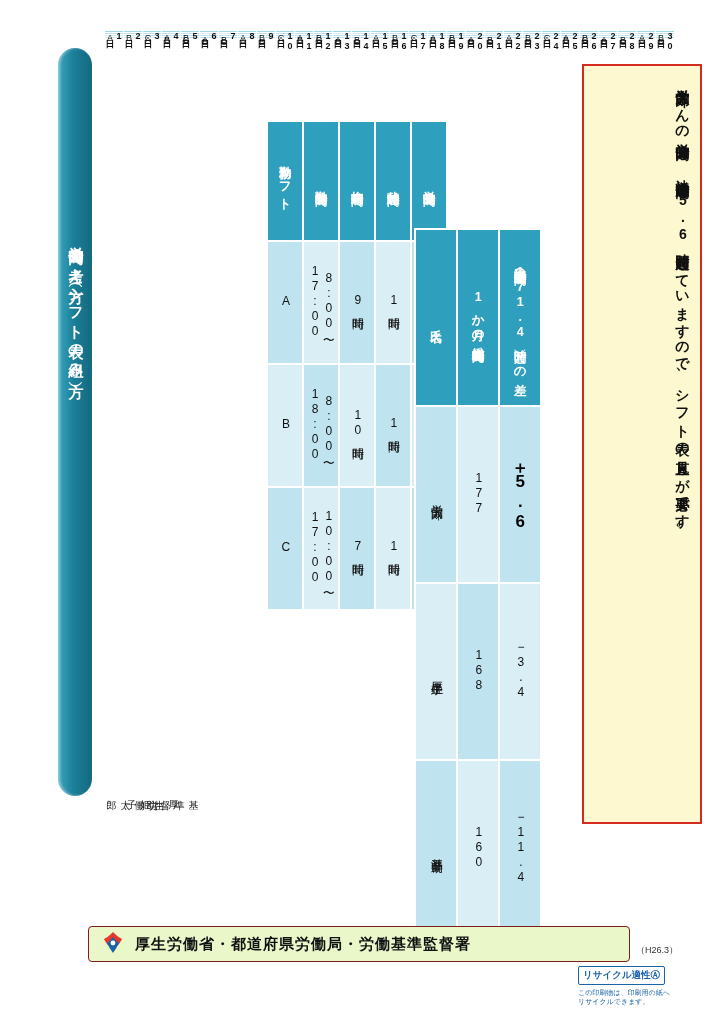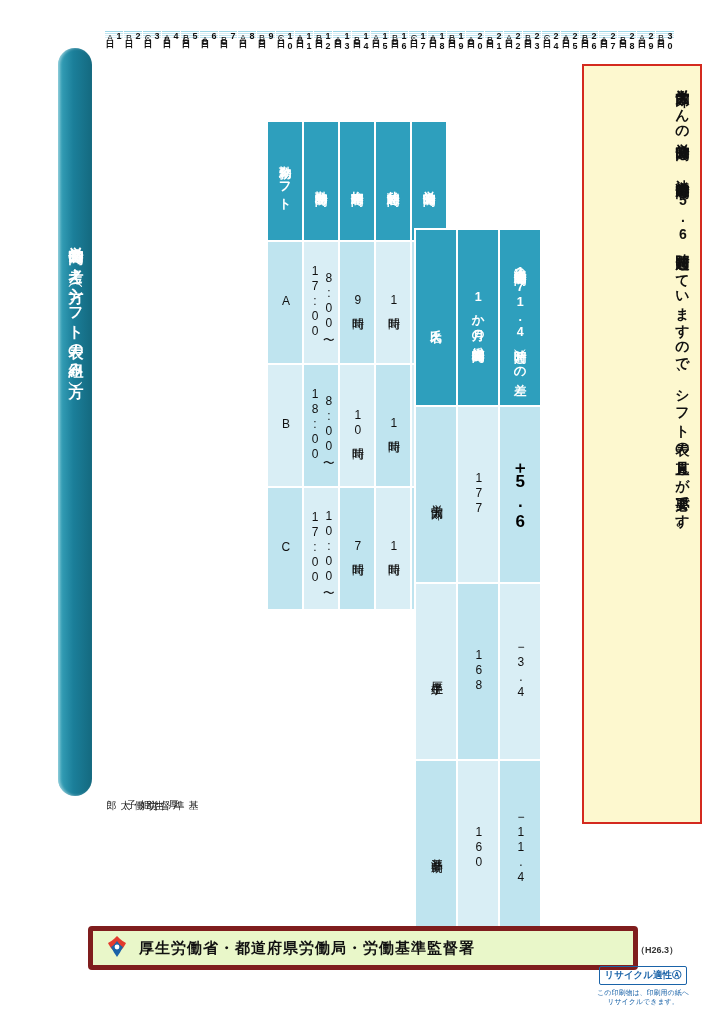--- a/index.html
+++ b/index.html
@@ -145,39 +145,39 @@
     width:580px;
     font-size:13.5px;
     line-height:22px;
   }
   #footer-note .indent{display:block;padding-left:14px;}
   #ministry-bar{
     position:absolute;
     left:88px;top:926px;
     width:540px;height:34px;
     background:#e9f7c9;
-    border:5px solid #7f1d1d;
+    border:1px solid #7f1d1d;
     border-radius:4px;
     display:flex;align-items:center;
   }
   #ministry-emblem{
     width:24px;height:26px;margin-left:12px;margin-right:10px;
     position:relative;
   }
   #ministry-label{
     font-size:15px;font-weight:bold;letter-spacing:1px;color:#111;
   }
   #version-label{
     position:absolute;left:636px;top:944px;
-    font-size:9px;color:#333;font-weight:bold;
+    font-size:9px;color:#333;
   }
   
   #recycle{
     position:absolute;right:16px;bottom:18px;
-    width:130px;text-align:center;
+    width:130px;text-align:left;
   }
   #recycle-badge{
     border:1px solid #1a63a8;color:#1a63a8;
     font-size:9.5px;padding:2px 4px;display:inline-block;
     border-radius:2px;font-weight:bold;
   }
   #recycle-caption{
     font-size:7px;color:#1a63a8;line-height:9px;margin-top:3px;
   }
 </style>

